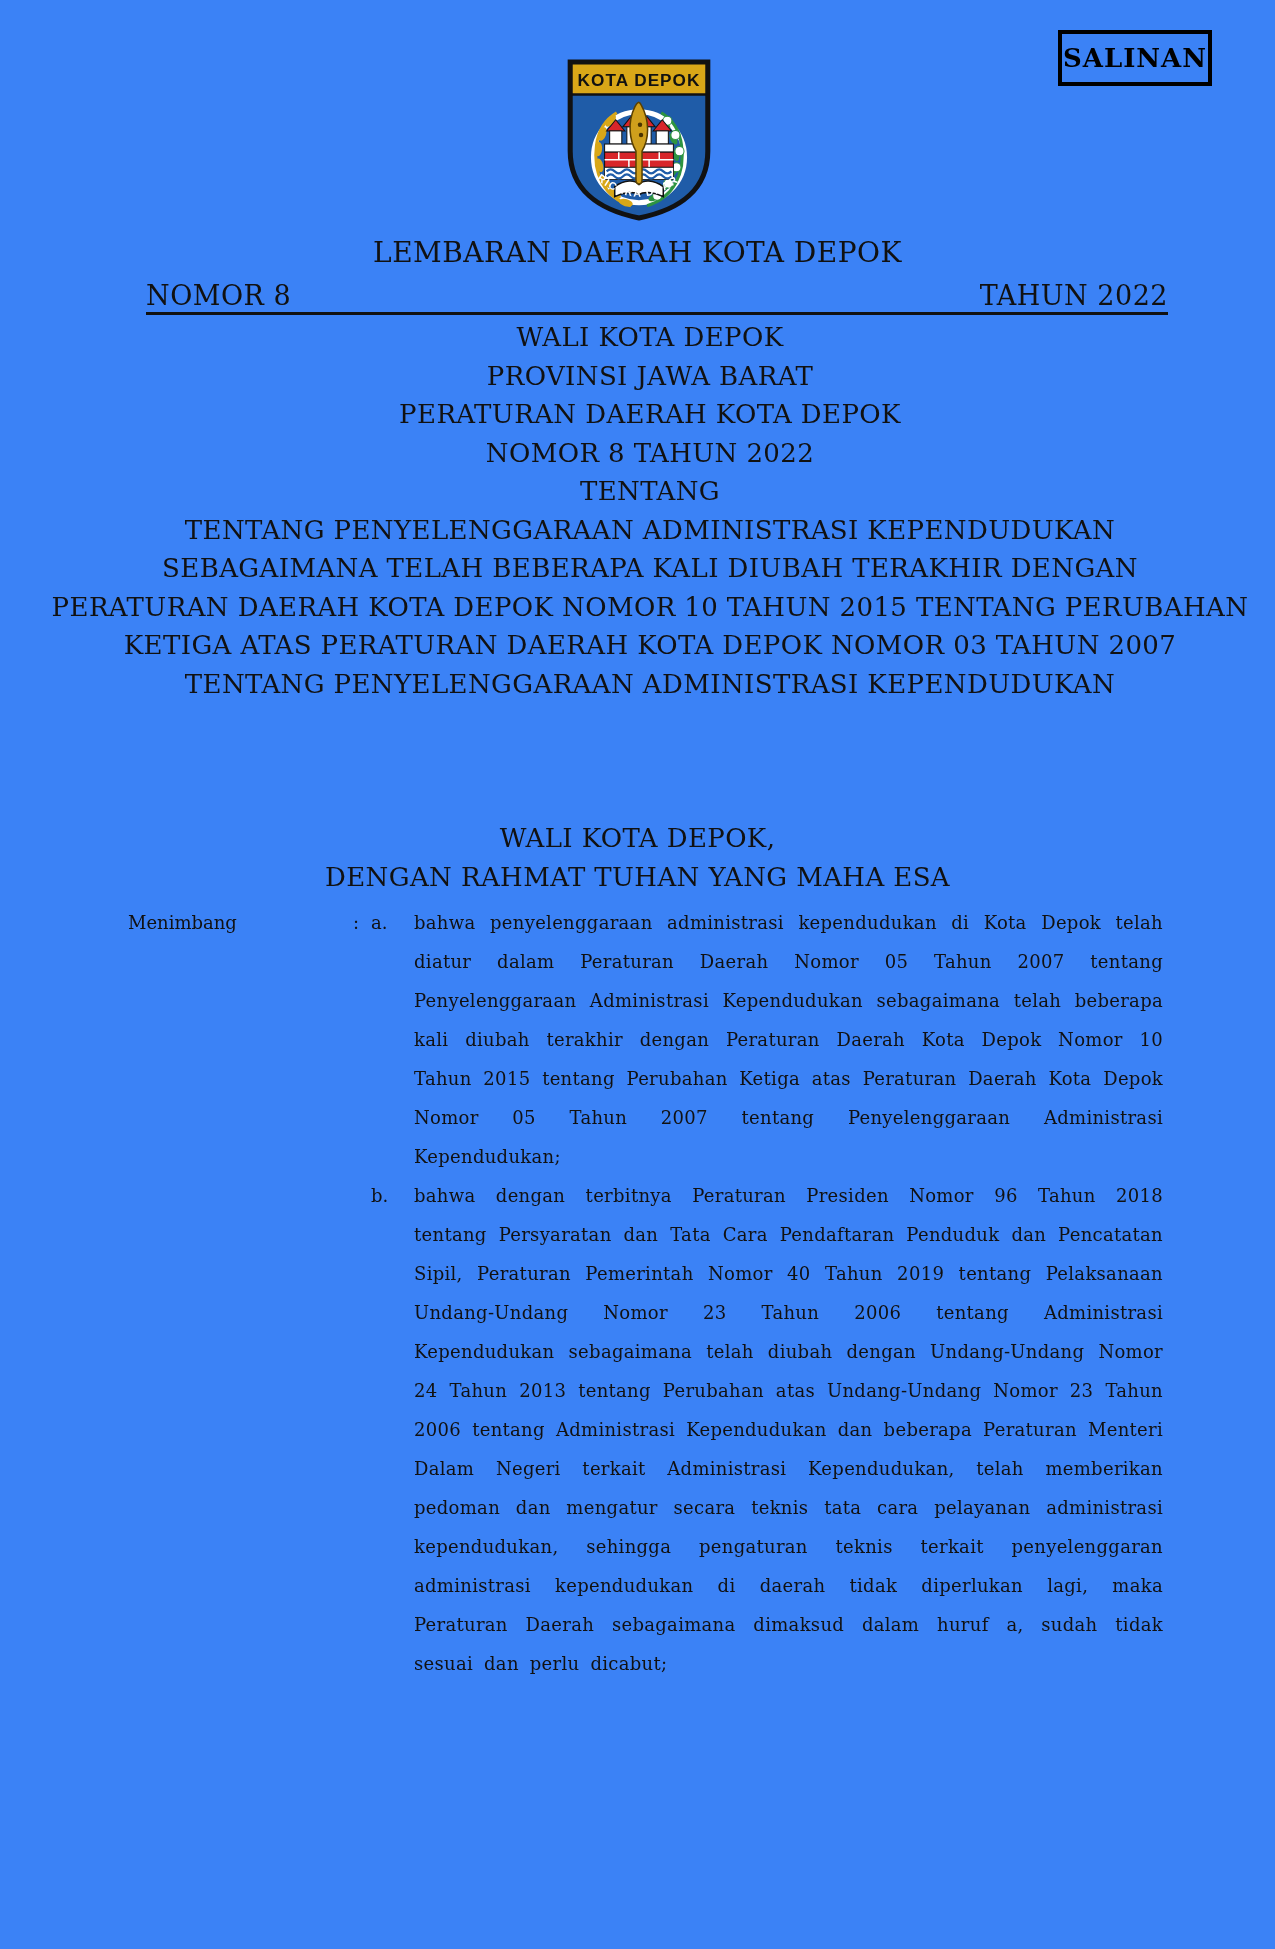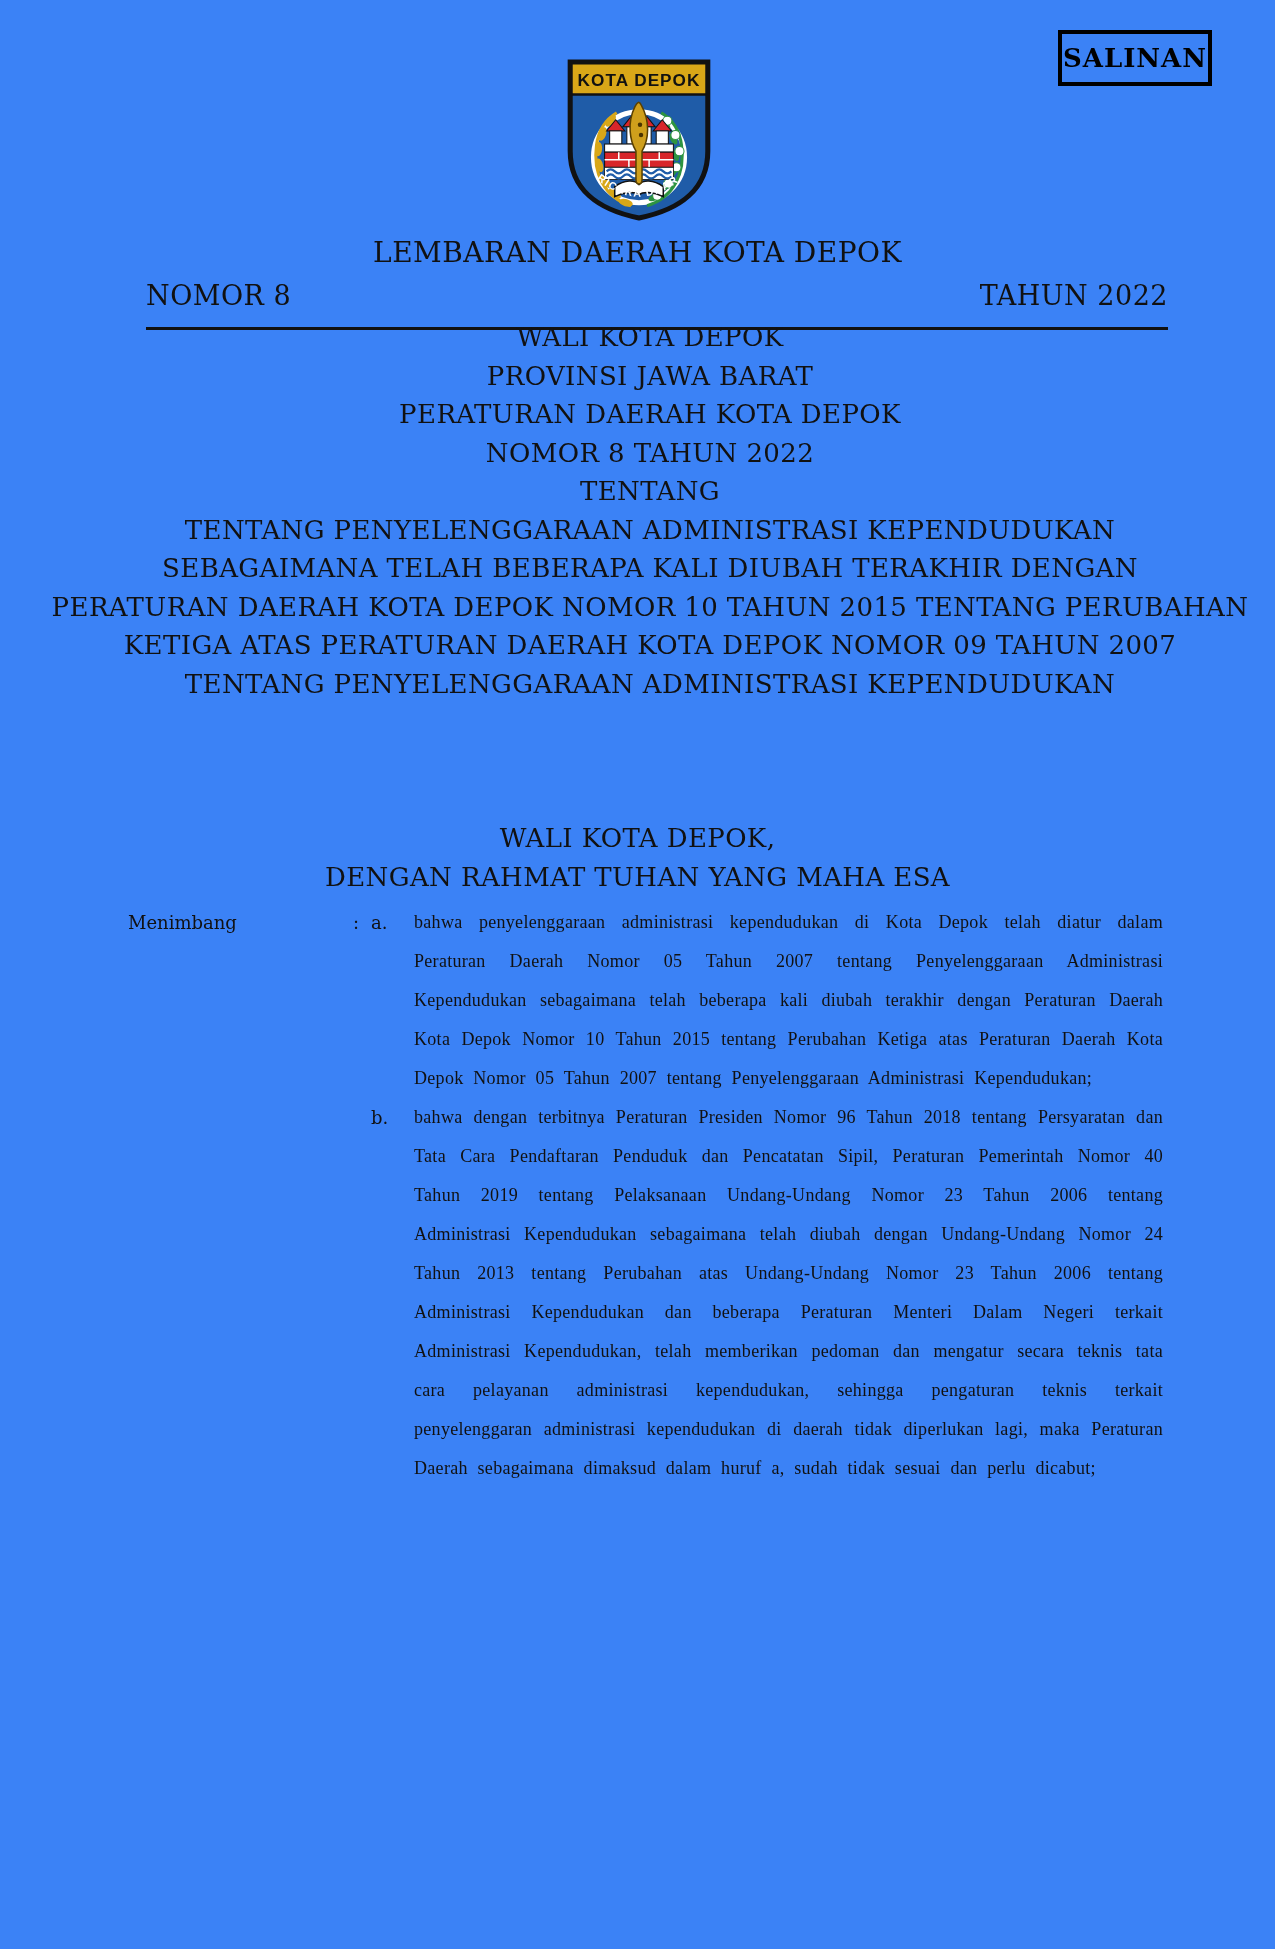--- a/index.html
+++ b/index.html
@@ -27,21 +27,21 @@
   .masthead-title{
     position:absolute;top:236px;left:0;width:100%;
     text-align:center;font-size:28px;letter-spacing:0.5px;
     white-space:nowrap;
   }
   .masthead-rule{
     position:absolute;top:280px;left:146px;width:1022px;
     display:flex;justify-content:space-between;align-items:flex-end;
     font-size:27px;letter-spacing:0.5px;
     border-bottom:3px solid #111;
-    padding-bottom:16px;
+    padding-bottom:1px;
   }
   
   .title-block{
     position:absolute;top:318px;left:0;right:0;
     text-align:center;
     padding-left:25px;
   }
   .title-block .tline{
     line-height:38.5px;font-size:26px;letter-spacing:0.4px;
     white-space:nowrap;
@@ -58,21 +58,21 @@
     display:flex;align-items:flex-start;
     font-size:18px;line-height:39px;
   }
   .m-label{width:225px;flex:none;}
   .m-colon{width:18px;flex:none;text-align:left;}
   .m-items{flex:1;margin:0;padding:0;list-style:none;}
   .m-items li{display:flex;align-items:flex-start;}
   .m-marker{width:43px;flex:none;}
   .m-text{
     flex:1;text-align:justify;text-justify:inter-word;
-    word-spacing:5px;letter-spacing:0.3px;font-family:Liberation Serif, serif;
+    word-spacing:5px;letter-spacing:0.3px;
   }
 </style>
 </head>
 <body>
 
 <div class="page">
 
   <div class="stamp">
     <span>SALINAN</span>
   </div>
@@ -170,21 +170,21 @@
 
   <div class="title-block">
     <div class="tline">WALI KOTA DEPOK</div>
     <div class="tline">PROVINSI JAWA BARAT</div>
     <div class="tline">PERATURAN DAERAH KOTA DEPOK</div>
     <div class="tline">NOMOR 8 TAHUN 2022</div>
     <div class="tline">TENTANG</div>
     <div class="tline">TENTANG PENYELENGGARAAN ADMINISTRASI KEPENDUDUKAN</div>
     <div class="tline">SEBAGAIMANA TELAH BEBERAPA KALI DIUBAH TERAKHIR DENGAN</div>
     <div class="tline">PERATURAN DAERAH KOTA DEPOK NOMOR 10 TAHUN 2015 TENTANG PERUBAHAN</div>
-    <div class="tline">KETIGA ATAS PERATURAN DAERAH KOTA DEPOK NOMOR 09 TAHUN 2007</div>
+    <div class="tline">KETIGA ATAS PERATURAN DAERAH KOTA DEPOK NOMOR 03 TAHUN 2007</div>
     <div class="tline">TENTANG PENYELENGGARAAN ADMINISTRASI KEPENDUDUKAN</div>
   </div>
 
   <div class="preamble">
     <div class="tline">WALI KOTA DEPOK,</div>
     <div class="tline">DENGAN RAHMAT TUHAN YANG MAHA ESA</div>
   </div>
 
   <div class="menimbang">
     <div class="m-label">Menimbang</div>

